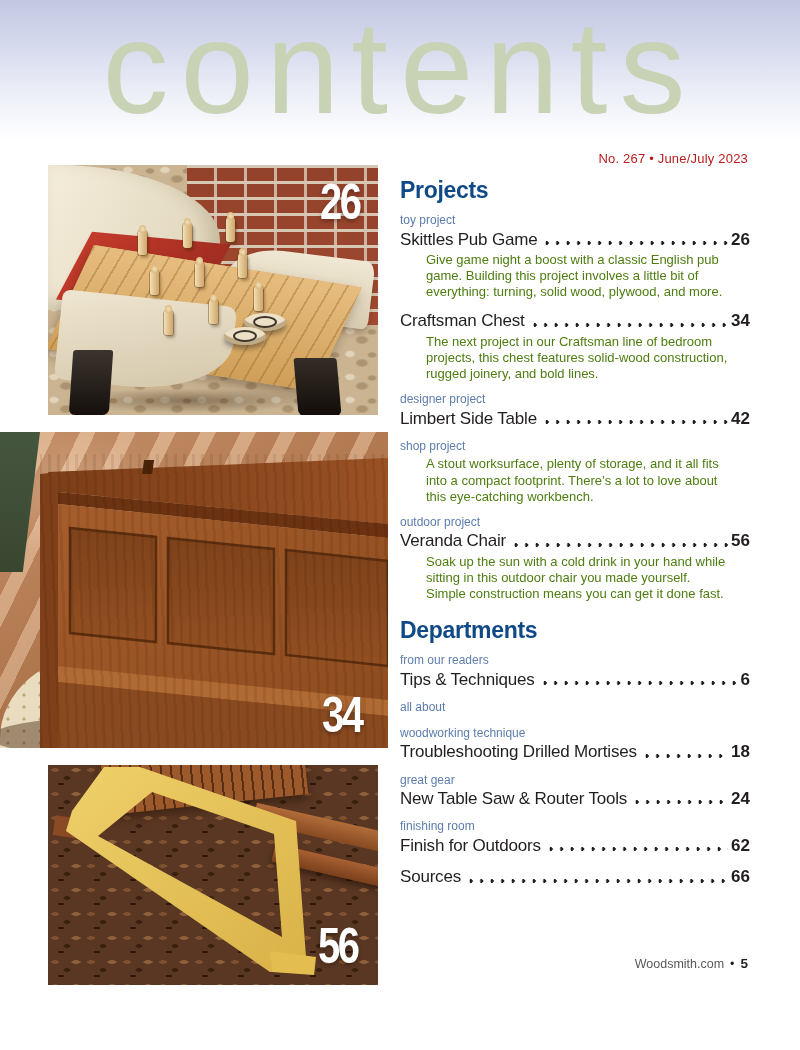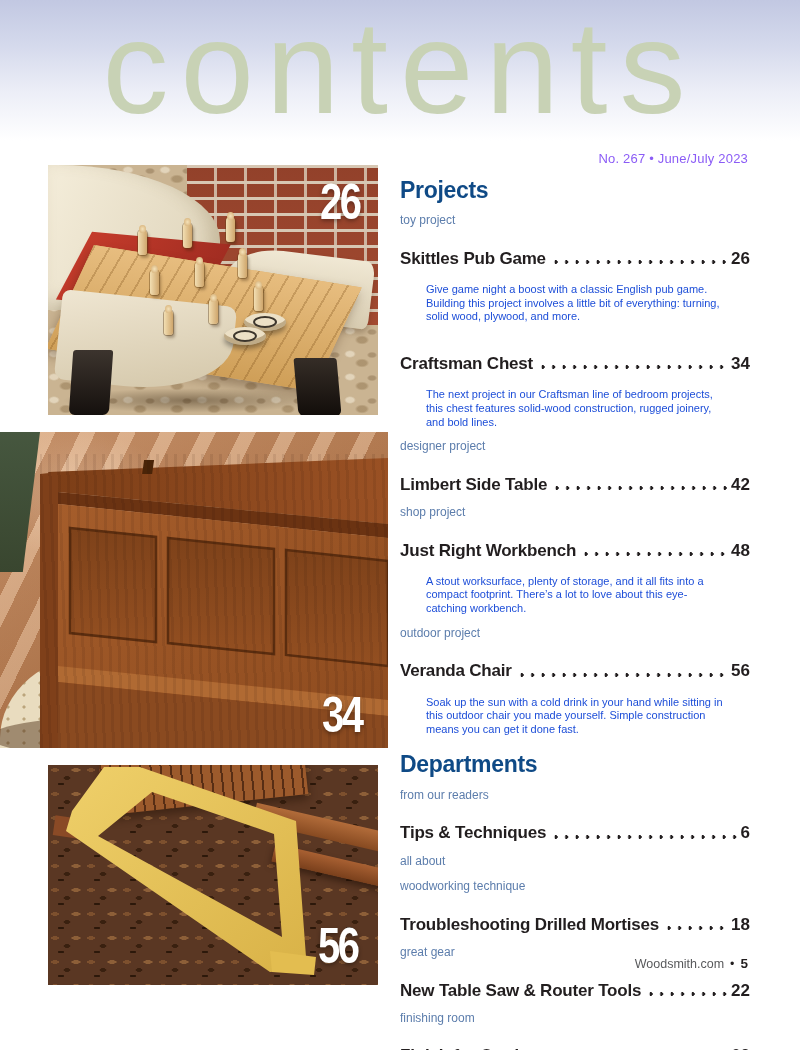--- a/index.html
+++ b/index.html
@@ -20,21 +20,21 @@
     text-decoration:underline;
   }
   .contents-title {
     position:absolute; top:2px; left:0; width:100%;
     text-align:center;
     font-size:132px; line-height:1; letter-spacing:12px;
     color:#c8d2b5; font-weight:400;
   }
   .issue-line {
     position:absolute; top:151px; right:52px;
-    font-size:13px; color:#8b5cf6; letter-spacing:.2px;
+    font-size:13px; color:#b91c1c; letter-spacing:.2px;
   }
 
   
   .photo { position:absolute; overflow:hidden; background:#d8cbb2; }
   .photo * { position:absolute; }
   #photo-1 { left:48px;  top:165px; width:330px; height:250px; }
   #photo-2 { left:0px;   top:432px; width:388px; height:316px; }
   #photo-3 { left:48px;  top:765px; width:330px; height:220px; }
 
   .photo-number {
@@ -182,32 +182,31 @@
   .section-heading {
     font-size:23px; font-weight:bold; color:#0f4a86;
     letter-spacing:-.3px; line-height:1.1; margin:0;
   }
   .section-heading.departments { margin-top:16px; }
   .entry { margin-top:10px; }
   .entry .cat { font-size:12px; color:#5c7dac; line-height:1.3; }
   .entry .cat:empty { display:none; }
   .toc-row { display:flex; align-items:flex-end; color:#221e1f; }
   .toc-row .title {
-    font-size:17px; font-weight:bold; letter-spacing:-.2px; line-height:1.25;
+    font-size:17px; font-weight:normal; letter-spacing:-.2px; line-height:1.25;
     white-space:nowrap;
-    margin-top:19px;
   }
   .toc-row .dots { flex:1; height:6px; margin:0 3px 4px 6px;
     background-image:radial-gradient(circle 1.7px at 4px 3px, #221e1f 97%, transparent);
     background-size:10.5px 6px; background-repeat:repeat-x;
   }
   .toc-row .pg { font-size:17px; font-weight:bold; line-height:1.25; }
   .entry .desc {
-    font-size:11px; color:#1d4ed8; line-height:1.24;
-    padding-left:26px; margin-top:14px; width:328px;
+    font-size:13px; color:#4d7c0f; line-height:1.24;
+    padding-left:26px; margin-top:2px; width:328px;
   }
 
   
   .footer {
     position:absolute; top:956px; right:52px;
     font-size:12.5px; color:#58595b;
   }
   .footer .sep { color:#221e1f; margin:0 6px; }
   .footer .pg { color:#221e1f; font-weight:bold; font-size:13.5px; }
 </style>
@@ -329,25 +328,20 @@
       <div class="cat">designer project</div>
       <div class="toc-row">
           <span class="title">Limbert Side Table</span>
           <span class="dots"></span>
           <span class="pg">42</span>
         </div>
     </div>
 
     <div class="entry">
       <div class="cat">shop project</div>
-      <div class="toc-row">
-          <span class="title">Just Right Workbench</span>
-          <span class="dots"></span>
-          <span class="pg">48</span>
-        </div>
       <div class="desc">A stout worksurface, plenty of storage, and it all fits into a compact footprint. There’s a lot to love about this eye-catching workbench.</div>
     </div>
 
     <div class="entry">
       <div class="cat">outdoor project</div>
       <div class="toc-row">
           <span class="title">Veranda Chair</span>
           <span class="dots"></span>
           <span class="pg">56</span>
         </div>
@@ -376,21 +370,21 @@
           <span class="dots"></span>
           <span class="pg">18</span>
         </div>
     </div>
 
     <div class="entry">
       <div class="cat">great gear</div>
       <div class="toc-row">
           <span class="title">New Table Saw &amp; Router Tools</span>
           <span class="dots"></span>
-          <span class="pg">22</span>
+          <span class="pg">24</span>
         </div>
     </div>
 
     <div class="entry">
       <div class="cat">finishing room</div>
       <div class="toc-row">
           <span class="title">Finish for Outdoors</span>
           <span class="dots"></span>
           <span class="pg">62</span>
         </div>

